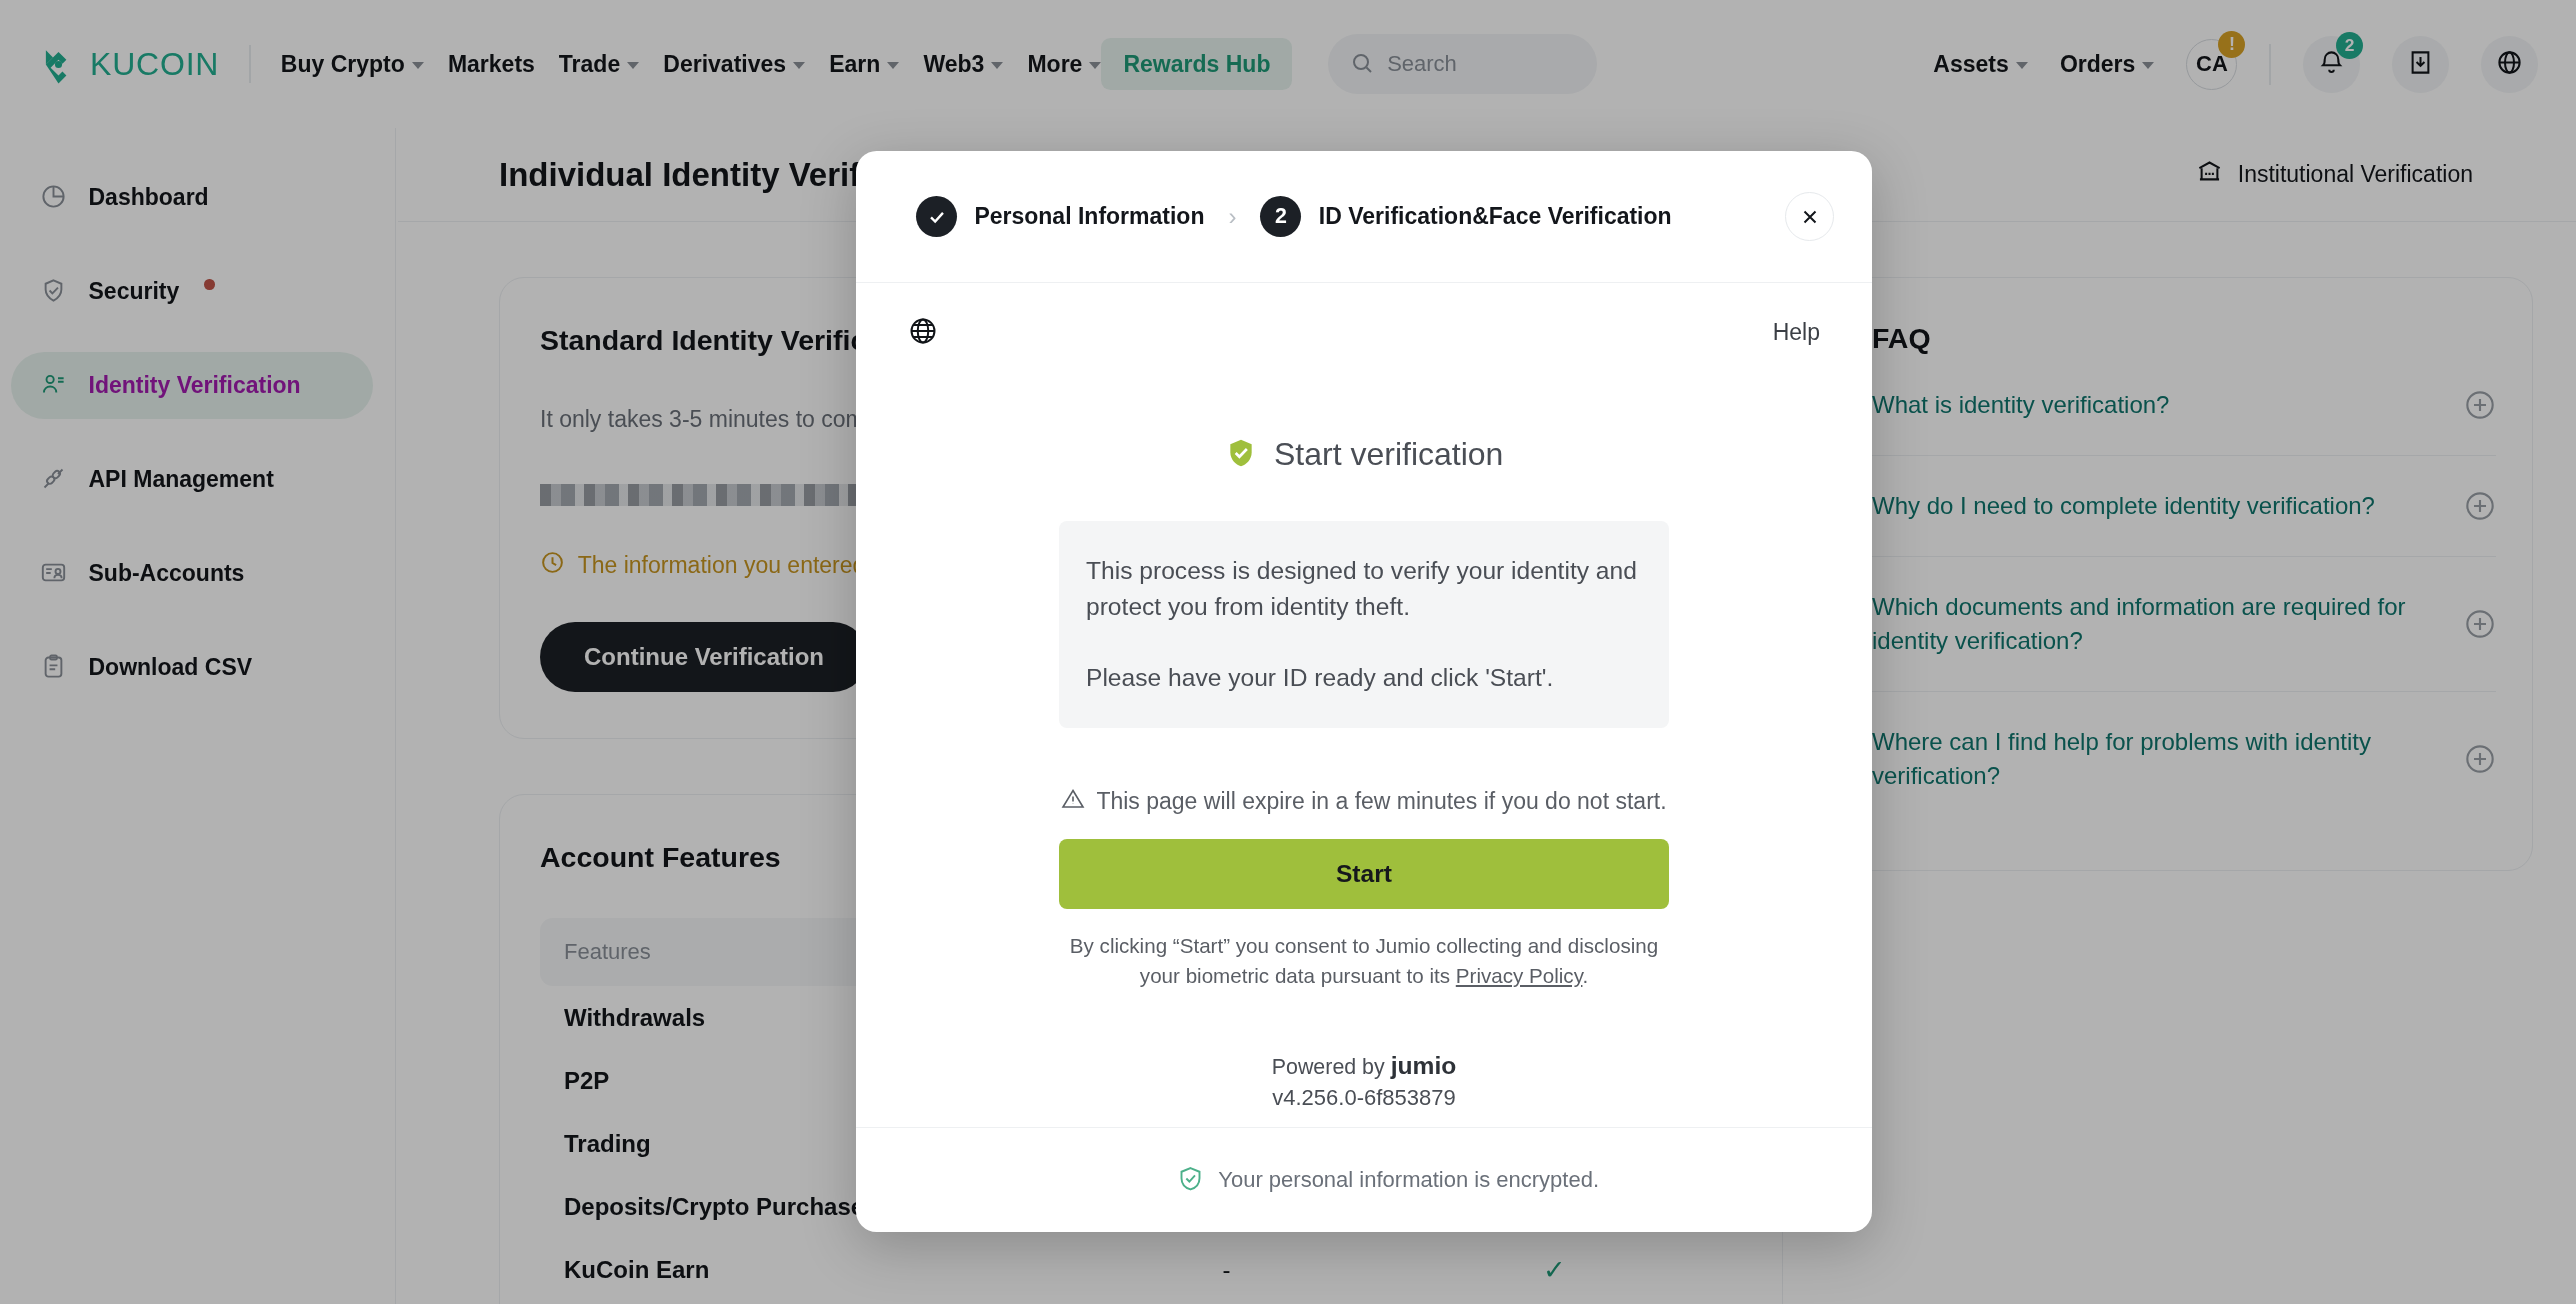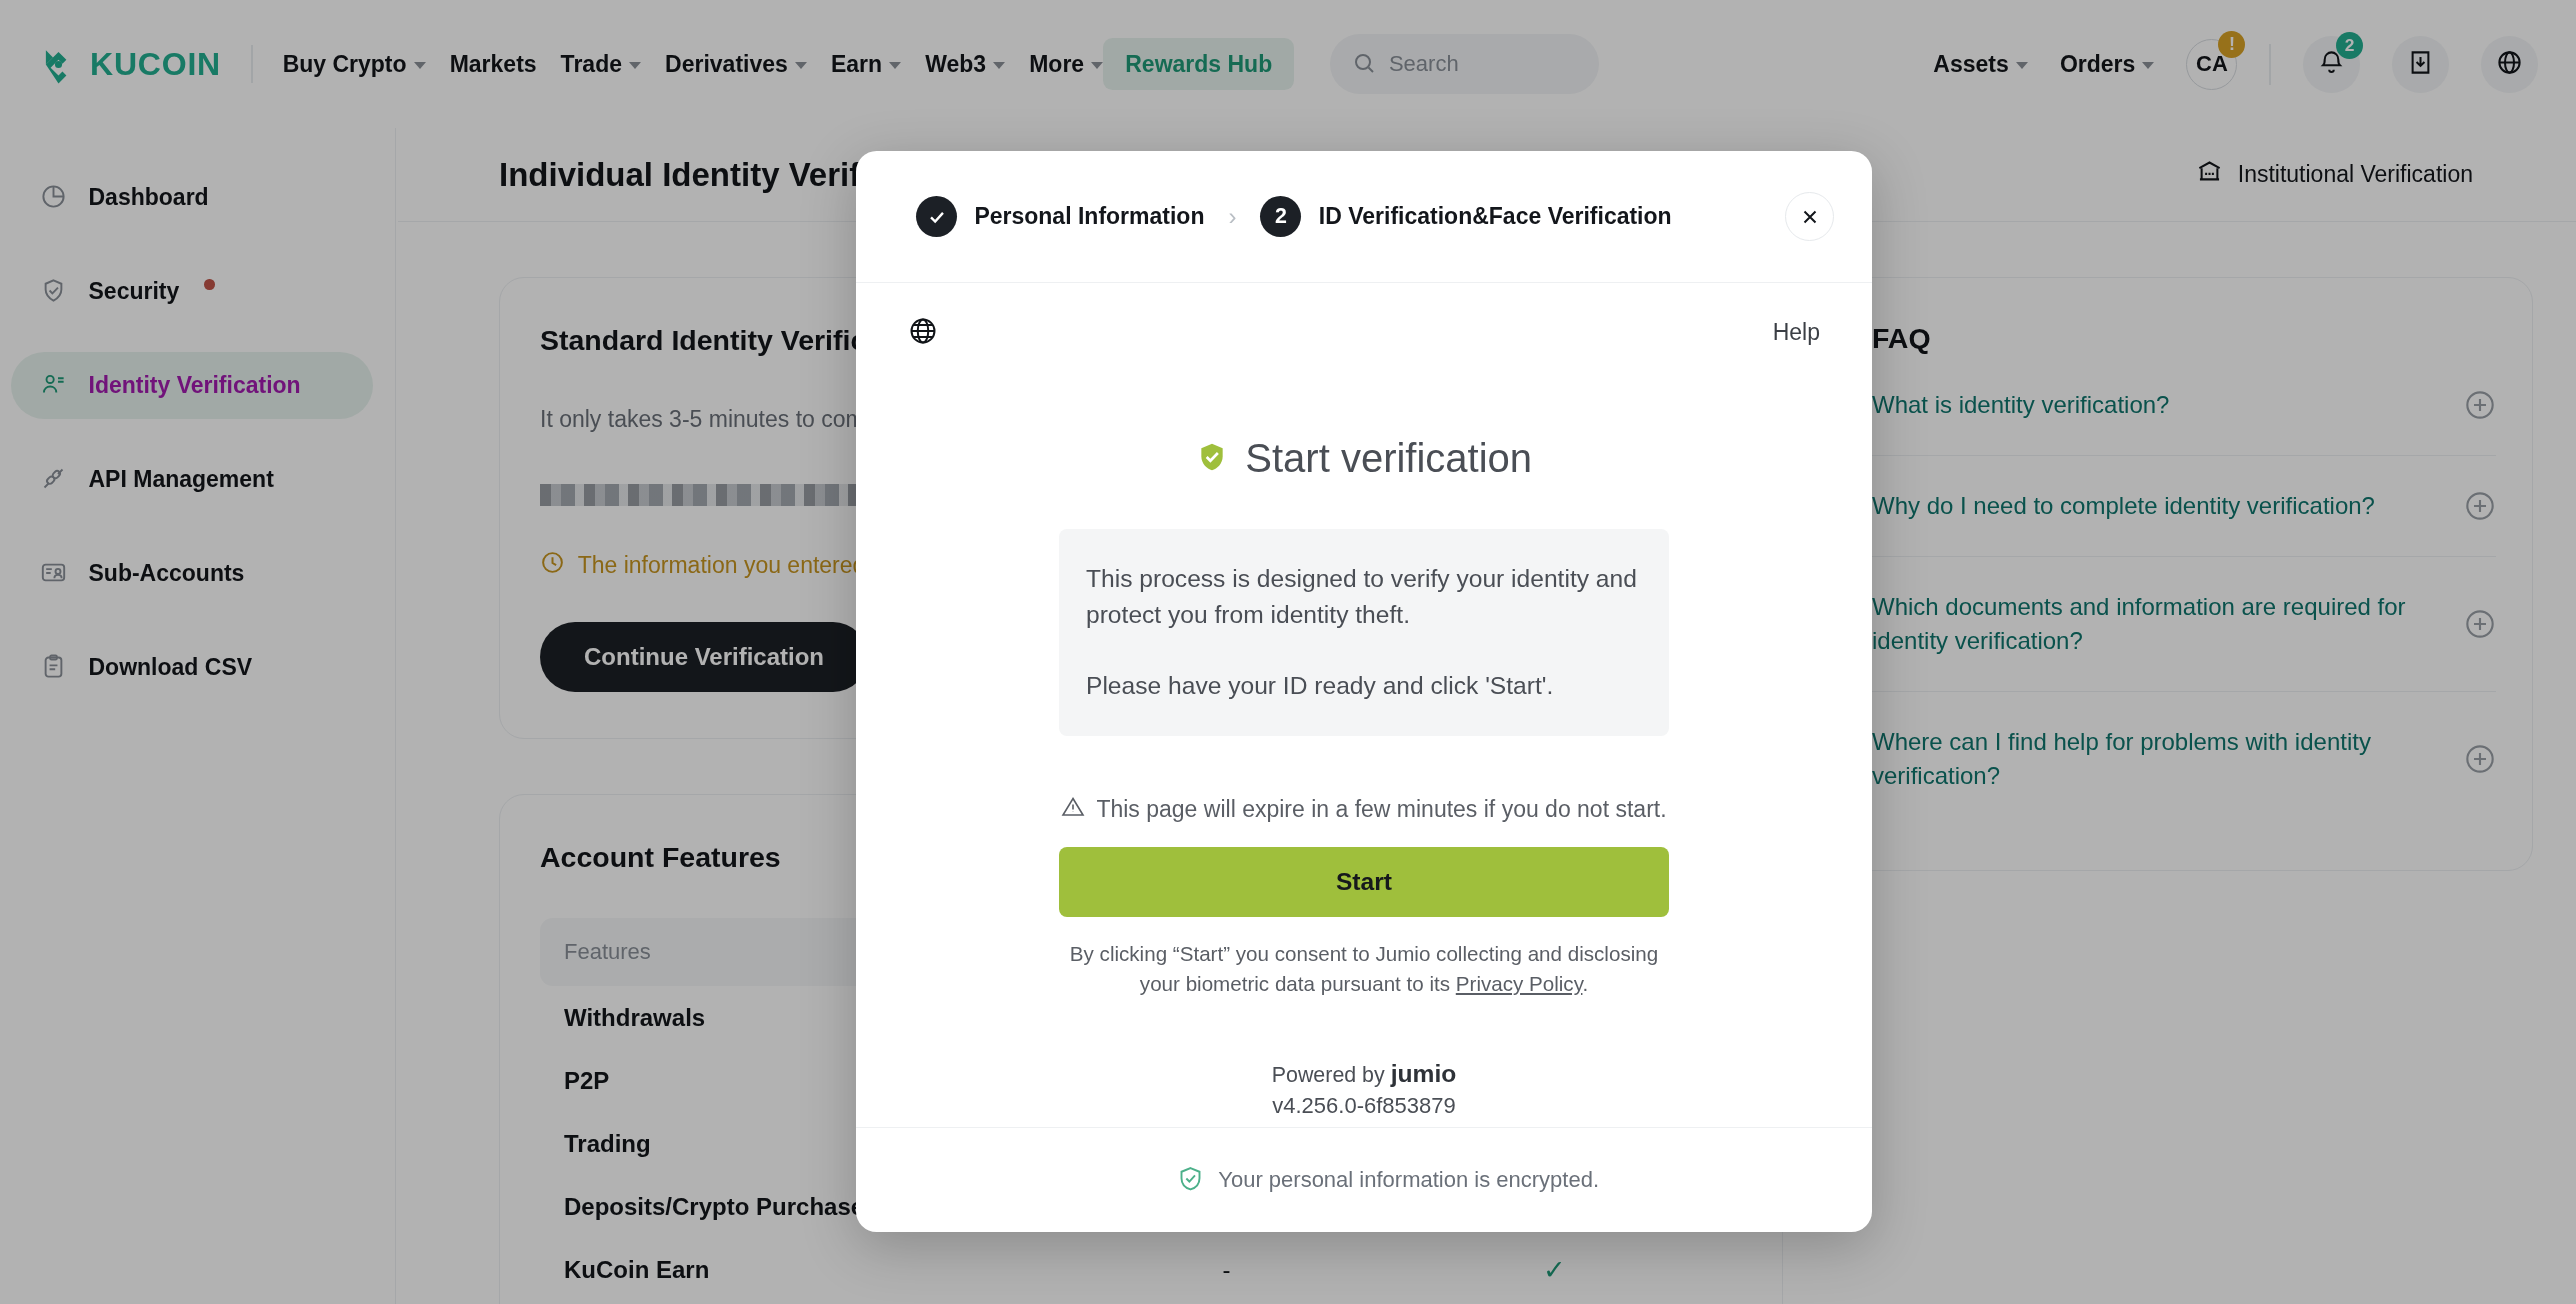--- a/index.html
+++ b/index.html
@@ -15,21 +15,21 @@
   #page { position: absolute; inset: 0; background: #ffffff; }
   #dim  { position: absolute; inset: 0; background: rgba(0,0,0,0.30); z-index: 50; }
 
   
   .topnav {
     position: absolute; top: 0; left: 0; width: 2576px; height: 128px;
     background: #ffffff; display: flex; align-items: center; padding: 0 38px;
   }
   .logo { display: flex; align-items: center; gap: 11px; }
   .logo-mark { width: 41px; height: 41px; }
-  .logo-text { font-size: 32px; font-weight: 700; color: #23af91; letter-spacing: 0.8px; }
+  .logo-text { font-size: 32px; font-weight: 400; color: #23af91; letter-spacing: 0.8px; }
   .nav-div { width: 1.6px; height: 38px; background: #e9ecef; margin: 0 30px; }
   .nav-items { display: flex; align-items: center; gap: 24px; }
   .nav-item {
     display: flex; align-items: center; gap: 7.1px;
     font-size: 23px; font-weight: 600; color: #13161b; cursor: pointer; white-space: nowrap;
   }
   .caret {
     width: 0; height: 0; border-left: 6.3px solid transparent; border-right: 6.3px solid transparent;
     border-top: 7.1px solid #8c9199; margin-top: 3.2px;
   }
@@ -162,21 +162,21 @@
 
   .modal-body { flex: 1; position: relative; display: flex; flex-direction: column; }
   .jumio-top {
     display: flex; align-items: center; justify-content: space-between;
     padding: 33px 52px 0 52px;
   }
   .help-link { font-size: 23px; color: #3b3f45; cursor: pointer; }
 
   .jumio-center { flex: 1; display: flex; flex-direction: column; align-items: center; padding-top: 87px; }
   .start-title-row { display: flex; align-items: center; gap: 17.4px; }
-  .start-title { font-size: 40px; font-weight: 400; color: #4a4e55; }
+  .start-title { font-size: 32px; font-weight: 400; color: #4a4e55; }
   .info-box {
     width: 610px; background: #f4f5f6; border-radius: 8px; padding: 32px 27px;
     margin-top: 48px; text-align: left;
   }
   .info-box p { font-size: 24.6px; color: #4a4e55; line-height: 1.46; }
   .info-box p + p { margin-top: 35px; }
   .expire-row {
     display: flex; align-items: center; gap: 11px; margin-top: 59px;
     font-size: 23px; color: #5a5e65;
   }

